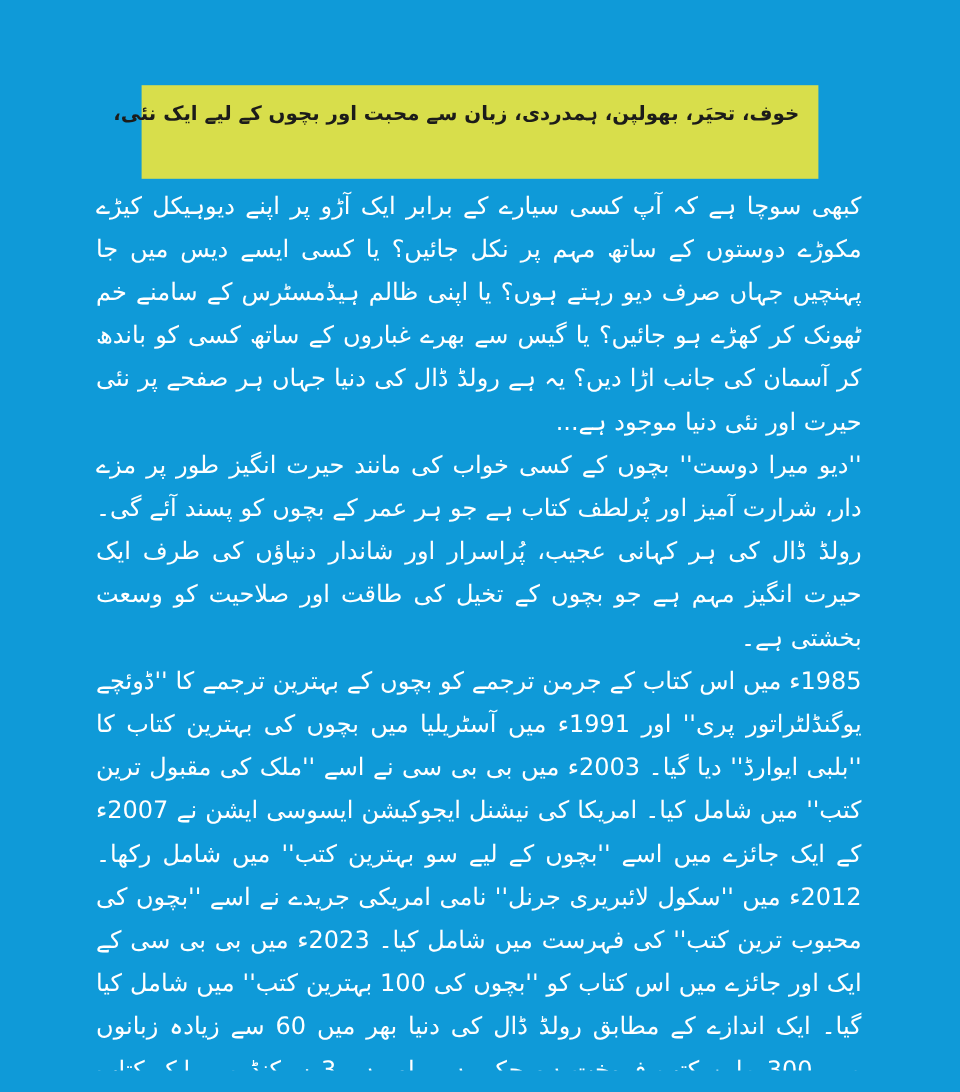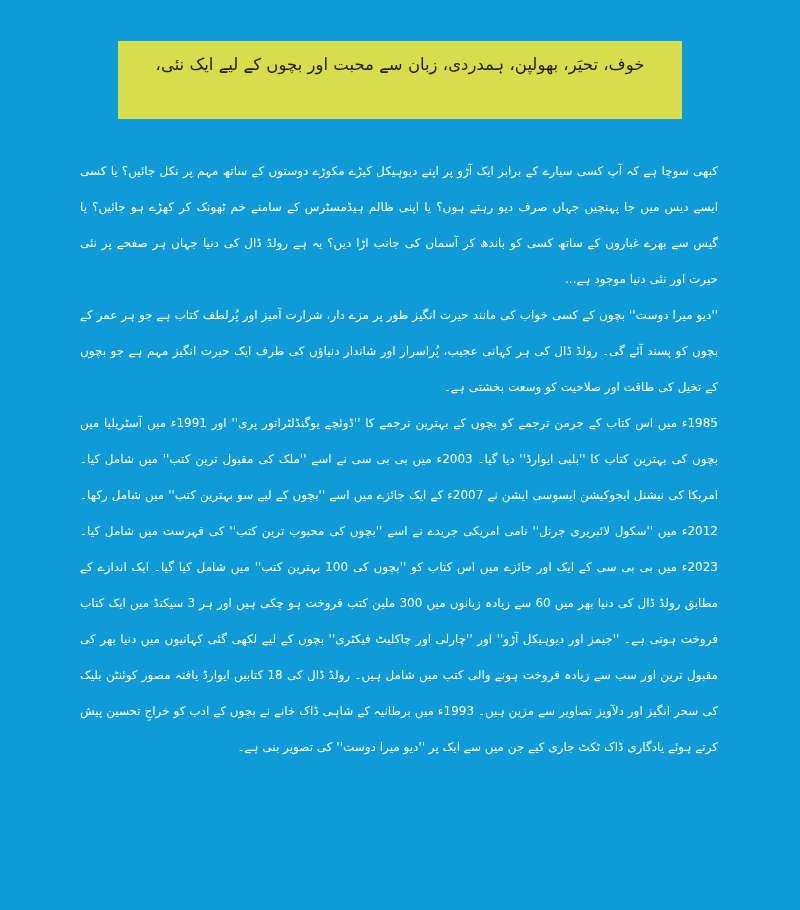--- a/index.html
+++ b/index.html
@@ -19,47 +19,47 @@
   }
   .page {
     position: relative;
     width: 800px;
     height: 910px;
     background: var(--page-bg);
     direction: rtl;
   }
   .quote-box {
     position: absolute;
-    top: 41px;
+    top: 71px;
     left: 118px;
     width: 564px;
     min-height: 78px;
     background: var(--quote-bg);
     color: var(--quote-fg);
     direction: rtl;
     text-align: center;
-    font-weight: 400;
+    font-weight: 700;
     font-size: 16.5px;
     line-height: 31px;
     padding: 8px 16px 9px 16px;
   }
   .quote-line {
     display: block;
     white-space: nowrap;
   }
   .body-text {
     position: absolute;
     top: 153px;
     right: 82px;
     left: 80px;
     bottom: 18px;
     direction: rtl;
     text-align: justify;
     color: var(--body-fg);
-    font-size: 12px;
+    font-size: 20px;
     line-height: 36px;
     overflow: hidden;
   }
   .body-text p.para {
     margin: 0;
     padding: 0;
     text-align: justify;
   }
 </style>
 </head>

